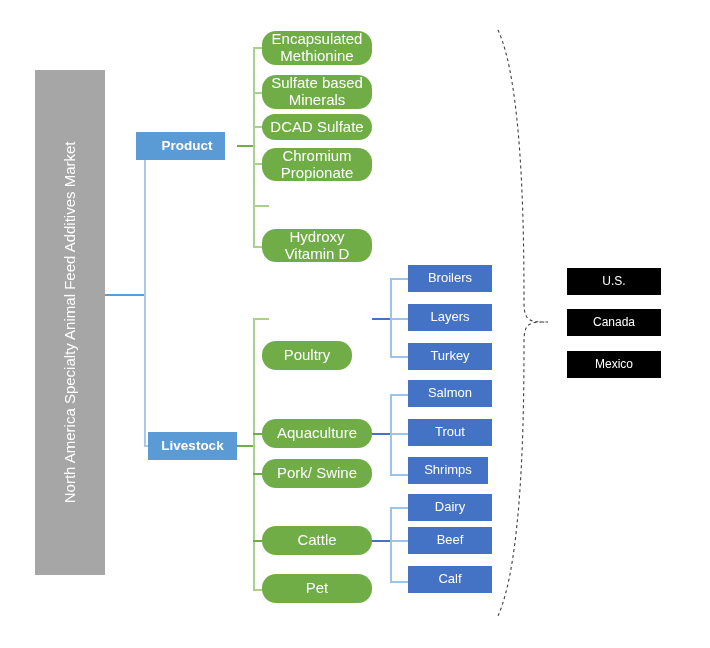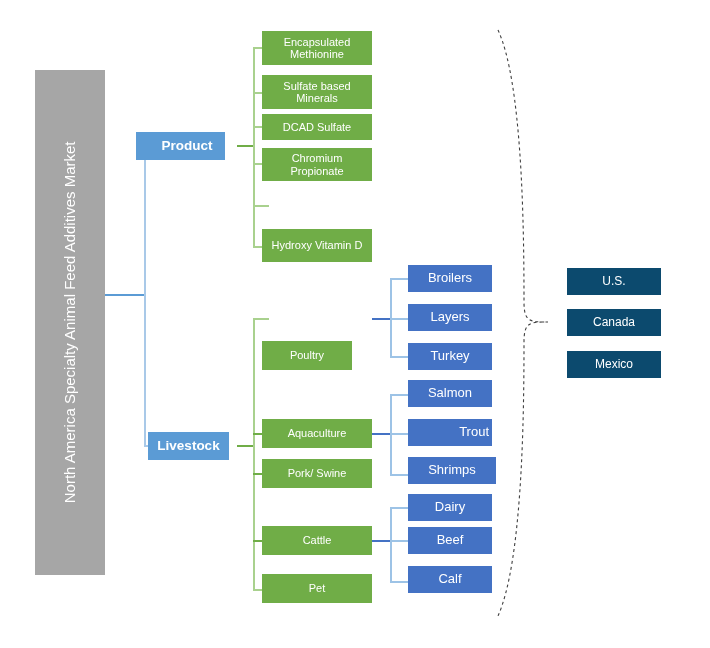--- a/index.html
+++ b/index.html
@@ -14,27 +14,27 @@
   
   .root-bar{position:absolute;left:35px;top:70px;width:70px;height:505px;
             background:#a6a6a6;display:flex;align-items:center;justify-content:center;}
   .root-bar .root-text{transform:rotate(-90deg);white-space:nowrap;color:#ffffff;
             font-size:15px;line-height:1.25;text-align:center;width:500px;}
 
   
   .lvl1{background:#5b9bd5;font-size:13.5px;font-weight:bold;}
 
   
-  .green{background:#70ad47;font-size:11px;font-weight:normal;}
+  .green{background:#70ad47;font-size:15px;font-weight:normal;border-radius:14px;}
 
   
   .blue{background:#4472c4;font-size:13px;}
 
   
-  .dark{background:#0c4a6e;font-size:12px;}
+  .dark{background:#000000;font-size:12px;}
 
   
   .ln{position:absolute;}
   .ln.h{height:2px;}
   .ln.v{width:2px;}
   .b1{background:#5b9bd5;}   
   .b2{background:#a9c9e8;}   
   .g1{background:#70ad47;}   
   .g2{background:#a9d18e;}   
   .n1{background:#4472c4;}   
@@ -52,21 +52,21 @@
   </div>
 
   <div class="ln h b1" style="left:105px;top:294px;width:40px;"></div>
   <div class="ln v b2" style="left:144px;top:146px;height:300px;"></div>
   <div class="ln h b2" style="left:144px;top:145px;width:20px;"></div>
   <div class="ln h b2" style="left:144px;top:445px;width:20px;"></div>
 
   <div class="node lvl1" style="left:136px;top:132px;width:89px;height:28px;padding-left:16px;">
     <span>Product</span>
   </div>
-  <div class="node lvl1" style="left:148px;top:432px;width:81px;height:28px;">
+  <div class="node lvl1" style="left:148px;top:432px;width:89px;height:28px;">
     <span>Livestock</span>
   </div>
 
   <div class="ln h g1" style="left:237px;top:145px;width:18px;"></div>
   <div class="ln v g2" style="left:253px;top:47px;height:200px;"></div>
   <div class="ln h g2" style="left:253px;top:47px;width:16px;"></div>
   <div class="ln h g2" style="left:253px;top:92px;width:16px;"></div>
   <div class="ln h g2" style="left:253px;top:126px;width:16px;"></div>
   <div class="ln h g2" style="left:253px;top:163px;width:16px;"></div>
   <div class="ln h g2" style="left:253px;top:205px;width:16px;"></div>
@@ -135,24 +135,24 @@
   </div>
   <div class="node blue" style="left:408px;top:304px;width:84px;height:27px;">
     <span>Layers</span>
   </div>
   <div class="node blue" style="left:408px;top:343px;width:84px;height:27px;">
     <span>Turkey</span>
   </div>
   <div class="node blue" style="left:408px;top:380px;width:84px;height:27px;">
     <span>Salmon</span>
   </div>
-  <div class="node blue" style="left:408px;top:419px;width:84px;height:27px;justify-content:flex-end;">
+  <div class="node blue" style="left:408px;top:419px;width:84px;height:27px;">
     <span>Trout</span>
   </div>
-  <div class="node blue" style="left:408px;top:457px;width:88px;height:27px;">
+  <div class="node blue" style="left:408px;top:457px;width:80px;height:27px;">
     <span>Shrimps</span>
   </div>
   <div class="node blue" style="left:408px;top:494px;width:84px;height:27px;">
     <span>Dairy</span>
   </div>
   <div class="node blue" style="left:408px;top:527px;width:84px;height:27px;">
     <span>Beef</span>
   </div>
   <div class="node blue" style="left:408px;top:566px;width:84px;height:27px;">
     <span>Calf</span>

